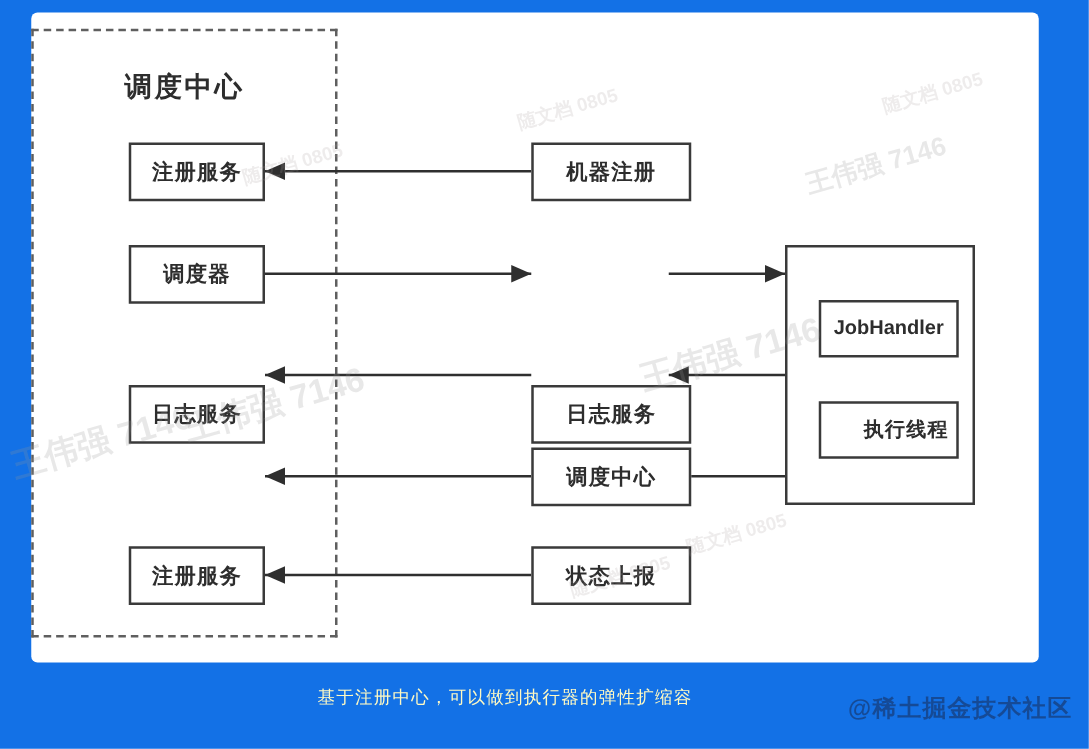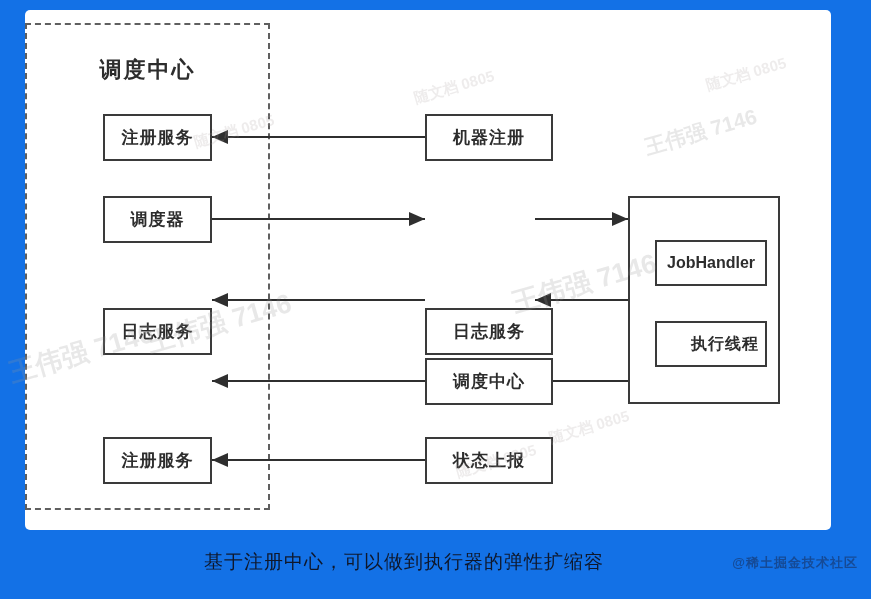--- a/index.html
+++ b/index.html
@@ -130,30 +130,30 @@
   }
   .wm.small { font-size: 15px; color: rgba(170, 160, 158, 0.20); }
   .wm.big   { font-size: 27px; }
 
   
   .caption {
     position: absolute;
     left: 0; top: 549px;
     width: 784px;
     text-align: center;
-    color: #0f172a;
-    font-size: 19px;
+    color: #fef9c3;
+    font-size: 14px;
     font-weight: 500;
     letter-spacing: 1px;
     padding-left: 24px;
   }
   .attribution {
     position: absolute;
     right: 13px; top: 554px;
-    font-size: 13px;
+    font-size: 19px;
     font-weight: 600;
     color: rgba(24, 36, 70, 0.50);
     letter-spacing: 1px;
   }
 </style>
 </head>
 <body>
 
 <div class="stage">
 

